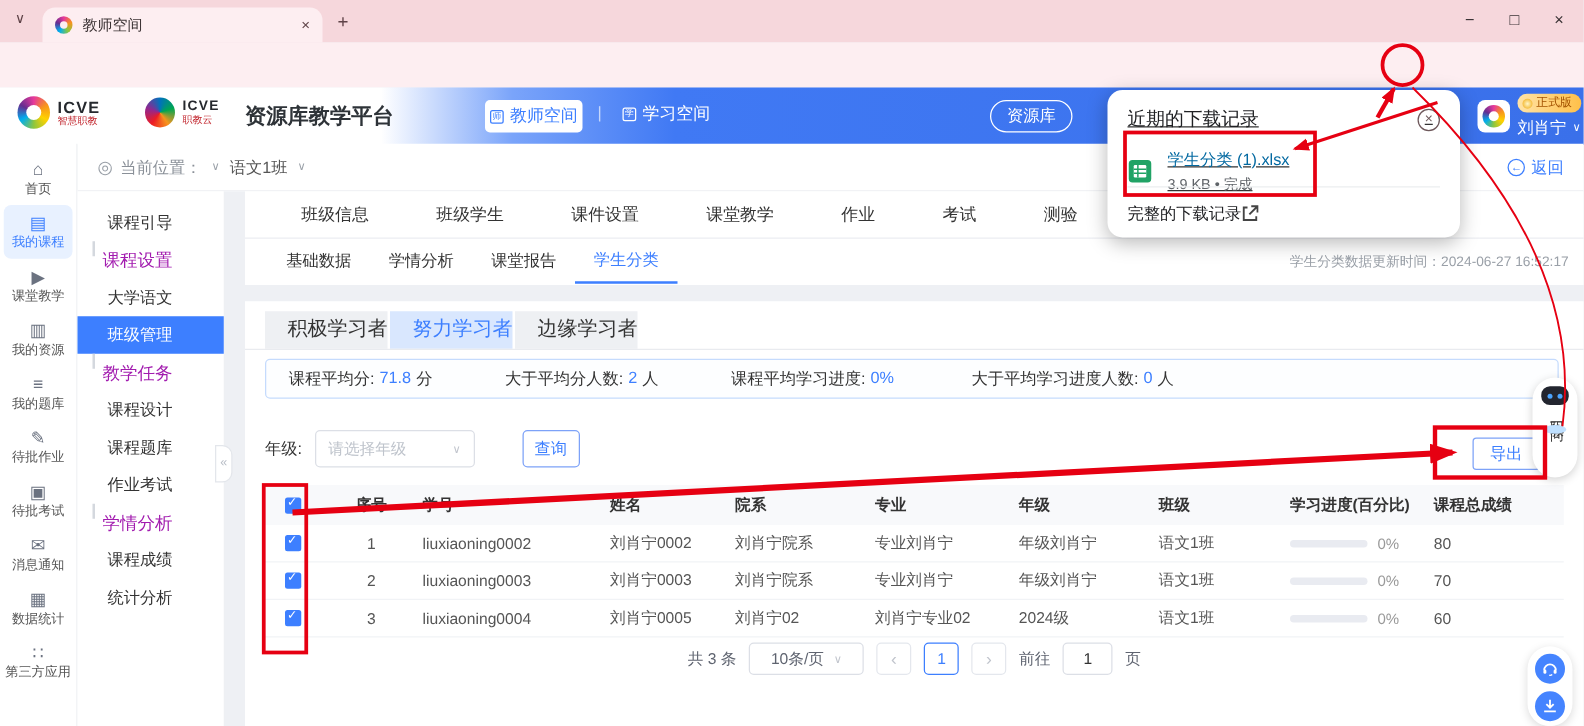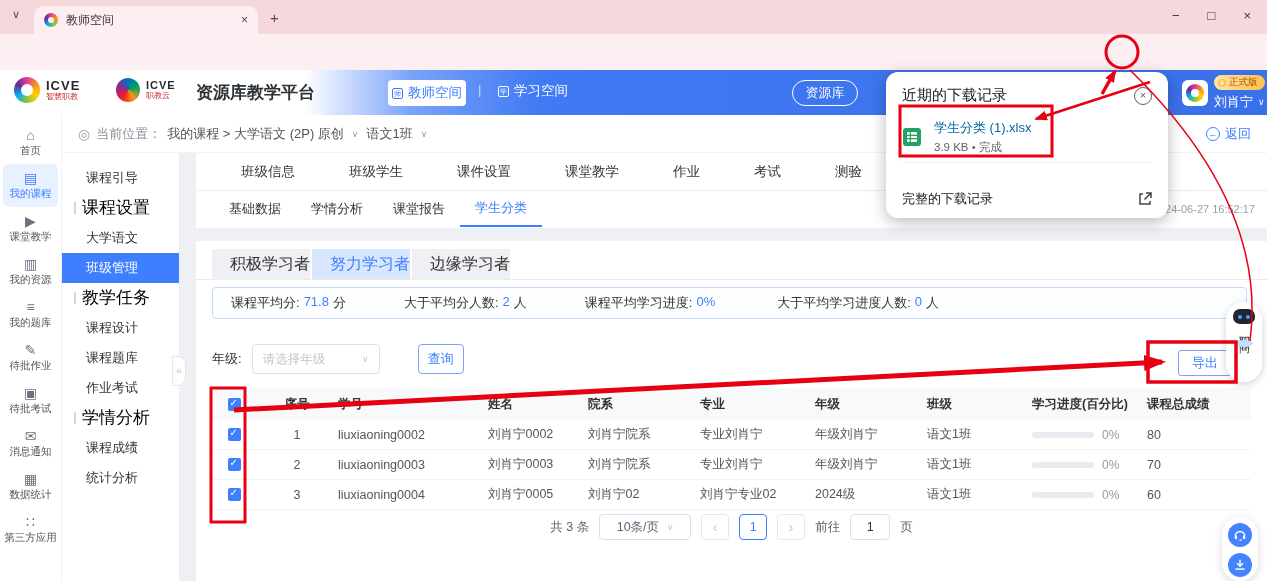--- a/index.html
+++ b/index.html
@@ -94,22 +94,22 @@
   .rail-item .ric { font-size:14px; color:#6b7280; line-height:1; }
   .rail-item .rlab { font-size:10.5px; color:#555; white-space:nowrap; }
   .rail-item.active { margin:0 3px; border-radius:6px; background:#e8f1ff; }
   .rail-item.active .ric, .rail-item.active .rlab { color:#3d7fff; }
 
   
   .smenu { left:62px; top:153px; width:118px; height:428px; background:#fff; border-right:1px solid #eef0f3;
            padding-top:10px; }
   .sm-item { height:30px; line-height:30px; padding-left:24px; font-size:13px; color:#333; cursor:pointer; }
   .sm-item.active { background:#3d7fff; color:#fff; }
-  .sm-sec { height:30px; line-height:30px; padding-left:12px; font-size:17px; color:#000000;
-            display:flex; align-items:center; gap:6px; }
+  .sm-sec { height:30px; line-height:30px; padding-left:12px; font-size:14px; color:#a21caf;
+            display:flex; gap:6px; }
   .sm-sec .bar { width:2px; height:12px; background:#d4d8de; display:inline-block; }
   .collapse-handle { left:172px; top:356px; width:14px; height:30px; background:#fff; border:1px solid #e3e6eb;
                      border-radius:0 8px 8px 0; color:#b9bec7; font-size:10px; text-align:center;
                      line-height:28px; cursor:pointer; }
 
   
   .card1 { left:196px; top:153px; width:1071px; height:75px; background:#fff; }
   .mtabs { display:flex; height:38px; align-items:center; padding-left:18px; border-bottom:1px solid #ebedf2; }
   .mtab { padding:0 27px; font-size:13.5px; color:#333; cursor:pointer; white-space:nowrap; }
   .stabs { display:flex; height:36px; align-items:center; padding-left:18px; gap:0; }
@@ -178,31 +178,31 @@
   .assist-label { writing-mode:vertical-lr; font-size:11px; color:#333; letter-spacing:2px; line-height:1; }
   .wave { width:18px; height:7px; border-radius:50%; background:#bfe0ff; }
 
   .floaters { left:1222px; top:517px; width:36px; height:64px; background:#fff; border-radius:18px;
               box-shadow:0 2px 8px rgba(0,0,0,.15); display:flex; flex-direction:column; align-items:center;
               gap:6px; padding-top:6px; }
   .fl-ic { width:24px; height:24px; border-radius:50%; background:#4584ff; display:flex; align-items:center;
            justify-content:center; cursor:pointer; }
 
   
-  .popup { left:886px; top:72px; width:282px; height:146px; background:#fff; border-radius:12px;
-           box-shadow:0 4px 16px rgba(0,0,0,.28); z-index:40; padding:14px 16px 12px; }
+  .popup { left:886px; top:72px; width:282px; height:118px; background:#fff; border-radius:12px;
+           box-shadow:0 4px 16px rgba(0,0,0,.28); z-index:40; padding:14px 16px 12px;text-decoration:underline; }
   .pop-head { display:flex; align-items:center; justify-content:space-between; }
   .pop-title { font-size:15px; color:#202124; }
   .pop-close { width:18px; height:18px; border:1.5px solid #6e585b; border-radius:50%; color:#6e585b;
                font-size:11px; line-height:15px; text-align:center; cursor:pointer; }
   .pop-item { margin-top:14px; display:flex; align-items:center; gap:12px; cursor:pointer; }
   .pop-name { font-size:13px; color:#0369a1; }
   .pop-meta { font-size:11.5px; color:#5f6368; margin-top:3px; }
   .pop-foot { position:absolute; left:16px; right:16px; bottom:10px; border-top:1px solid #eceef0;
-              padding-top:27px; display:flex; align-items:center; justify-content:space-between; cursor:pointer; }
+              padding-top:12px; display:flex; align-items:center; justify-content:flex-start; cursor:pointer; }
   .pop-foot-label { font-size:13px; color:#202124; }
 
   .overlay { position:absolute; left:0; top:0; z-index:50; pointer-events:none; }
 </style>
 </head>
 <body>
 
 <div class="abs tabstrip">
   <span class="abs tab-chevron">∨</span>
   <div class="abs btab">
@@ -286,21 +286,20 @@
   <span>正式版</span>
 </div>
 <div class="abs uname">
   <span>刘肖宁</span>
   <i>∨</i>
 </div>
 
 <div class="abs crumbbar">
   <span class="crumb-mark">◎</span>
   <span class="crumb-pre">当前位置：</span>
-  <span class="crumb-path">我的课程 &gt; 大学语文 (2P) 原创</span>
   <span class="crumb-caret">∨</span>
   <span class="crumb-class">语文1班</span>
   <span class="crumb-caret">∨</span>
   <div class="backbtn">
     <span class="back-ic">←</span>
     <span>返回</span>
   </div>
 </div>
 
 <div class="abs rail">

